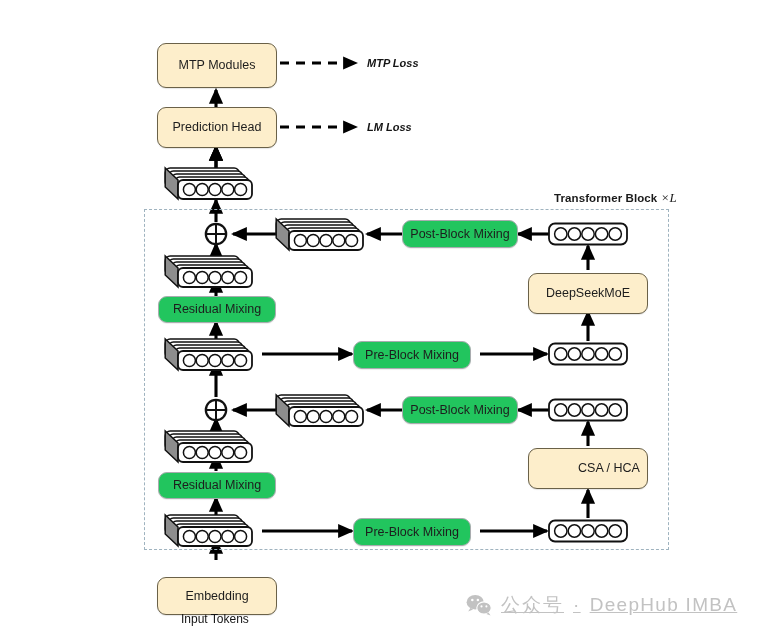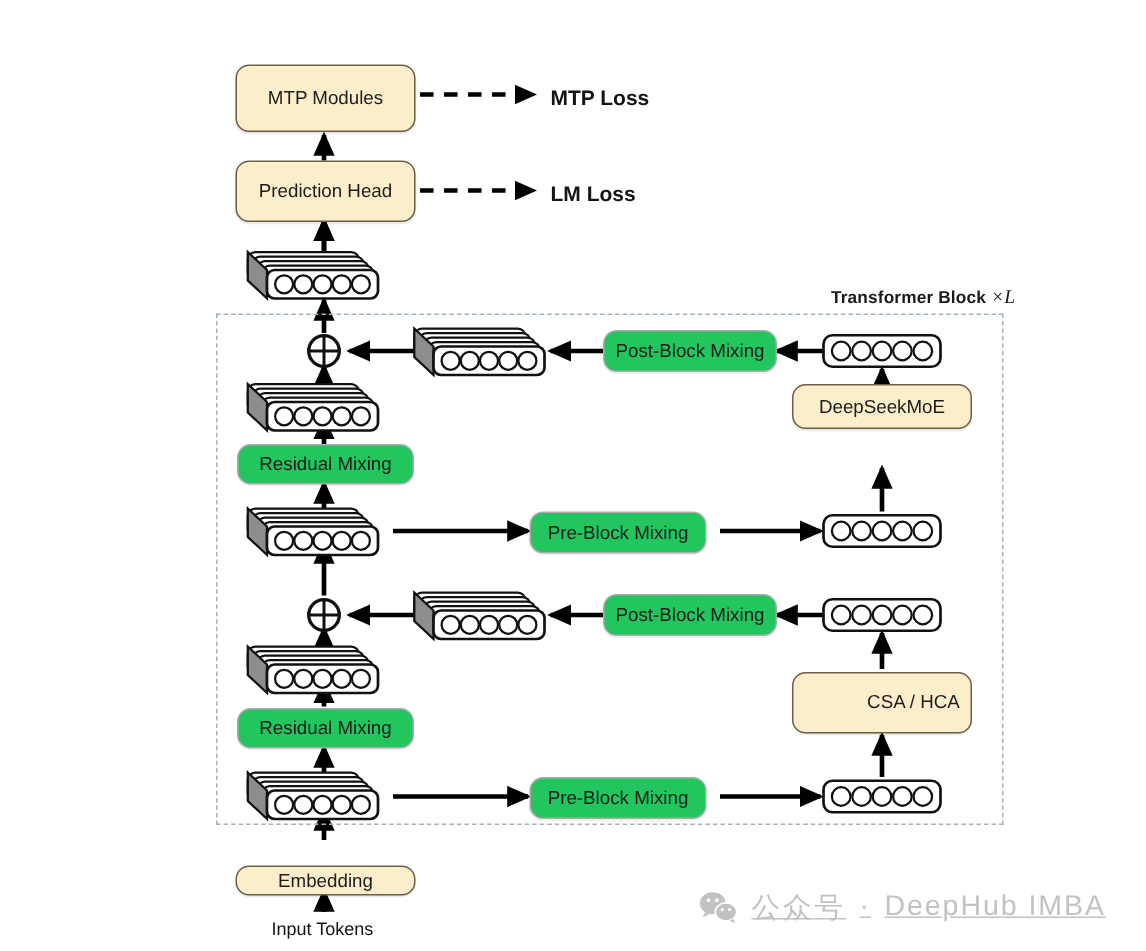--- a/index.html
+++ b/index.html
@@ -81,22 +81,23 @@
   }
 
   
   .text-label {
     position: absolute;
     font-size: 12px;
     color: #141414;
     white-space: nowrap;
   }
   .text-label.italic {
+    font-style: italic;
     font-weight: 600;
-    font-size: 14px;
+    font-size: 11px;
   }
 
   
   .watermark {
     position: absolute;
     display: flex;
     align-items: center;
     gap: 9px;
     color: #c2c2c2;
     font-size: 19px;
@@ -211,29 +212,29 @@
   </div>
 
   <div class="node gray" style="left:353px; top:341px; width:118px; height:28px;">
     <span>Pre-Block Mixing</span>
   </div>
 
   <div class="node gray" style="left:353px; top:518px; width:118px; height:28px;">
     <span>Pre-Block Mixing</span>
   </div>
 
-  <div class="node cream" style="left:528px; top:256px; width:120px; height:30px;">
+  <div class="node cream" style="left:528px; top:273px; width:120px; height:41px;">
     <span>DeepSeekMoE</span>
   </div>
 
   <div class="node cream" style="left:528px; top:448px; width:120px; height:41px;padding-left:42px;">
     <span>CSA / HCA</span>
   </div>
 
-  <div class="node cream" style="left:157px; top:577px; width:120px; height:20px;">
+  <div class="node cream" style="left:157px; top:577px; width:120px; height:38px;">
     <span>Embedding</span>
   </div>
 
   <div class="tokens" style="left:166px; top:168px;">
     <svg class="token-stack-svg" width="100" height="34" viewBox="0 0 100 34">
         <rect x="-0.8000000000000007" y="0" width="74" height="19" rx="5" ry="5" fill="#ffffff" stroke="#111111" stroke-width="1.5"></rect>
         <rect x="2.3999999999999986" y="3" width="74" height="19" rx="5" ry="5" fill="#ffffff" stroke="#111111" stroke-width="1.5"></rect>
         <rect x="5.6" y="6" width="74" height="19" rx="5" ry="5" fill="#ffffff" stroke="#111111" stroke-width="1.5"></rect>
         <rect x="8.8" y="9" width="74" height="19" rx="5" ry="5" fill="#ffffff" stroke="#111111" stroke-width="1.5"></rect>
         <path d="M 12 12 L -0.8000000000000007 0

